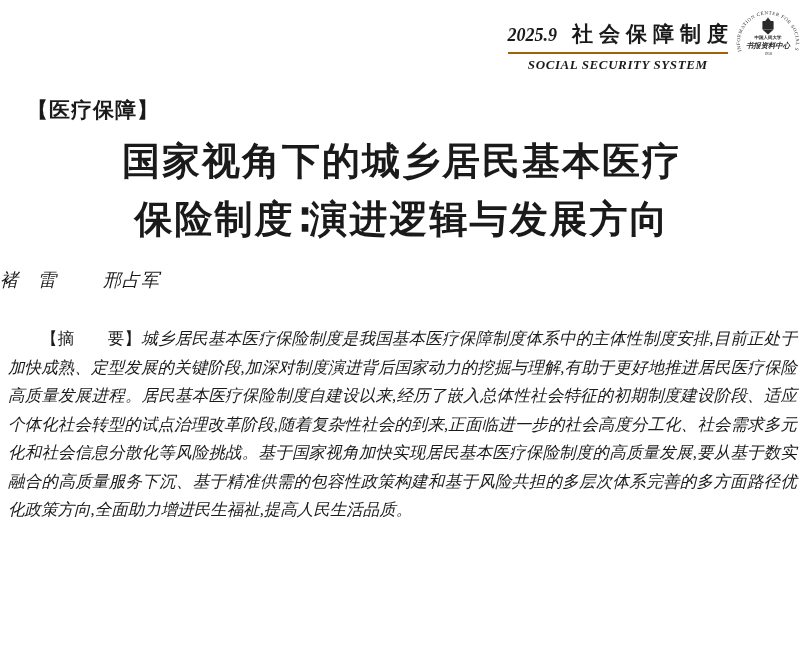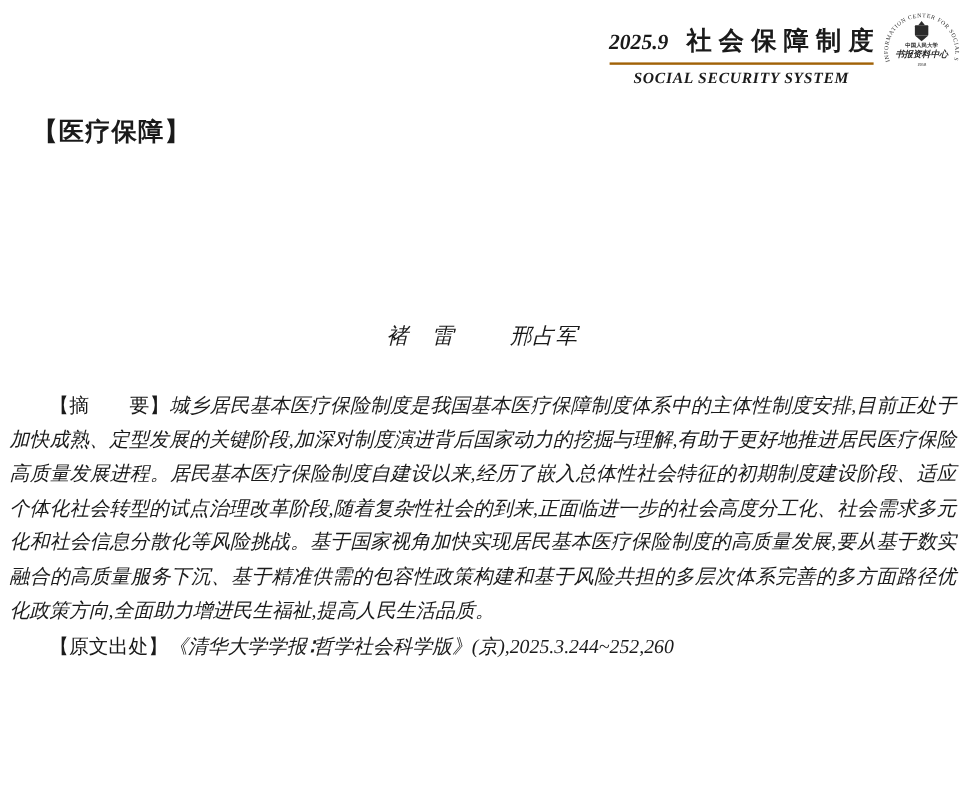--- a/index.html
+++ b/index.html
@@ -30,21 +30,21 @@
     font-weight:bold; font-size:21px; letter-spacing:1px;margin-top:12px;
   }
 
   
   .article-title {
     position:absolute; top:132px; left:0; width:804px; text-align:center;
     font-weight:bold; font-size:38px; line-height:58px; letter-spacing:2px;
   }
   .authors-row {
     position:absolute; top:268px; left:0; width:804px;
-    display:flex; justify-content:center; gap:46px;
+    display:flex; justify-content:flex-start; gap:46px;
     font-size:18px; font-style:italic; letter-spacing:1px;
   }
 
   
   .body-block {
     position:absolute; top:324px; left:8px; width:789px;
     font-size:16.5px; line-height:28.5px;
   }
   .body-block p {
     margin:0; text-align:justify; text-indent:2em; font-style:italic;
@@ -83,27 +83,30 @@
       <rect x="42" y="23" width="16" height="12" rx="1"></rect>
       <path d="M42 35 h16 l-8 7 z"></path>
     </g>
     <text x="50" y="49" text-anchor="middle" font-size="6.5" font-weight="bold" fill="#2b2b2b">中国人民大学</text>
     <text x="50" y="61" text-anchor="middle" font-size="10.5" font-weight="bold" font-style="italic" fill="#2b2b2b">书报资料中心</text>
     <text x="50" y="71" text-anchor="middle" font-size="5.5" fill="#2b2b2b">1958</text>
   </svg>
 
   <div class="section-label">【医疗保障】</div>
 
+  <div class="article-title">
+    <div>国家视角下的城乡居民基本医疗</div>
+    <div>保险制度∶演进逻辑与发展方向</div>
+  </div>
 
   <div class="authors-row">
     <span>褚　雷</span>
     <span>邢占军</span>
   </div>
 
   <div class="body-block">
     <p class="abstract"><span class="label">【摘　　要】</span><span>城乡居民基本医疗保险制度是我国基本医疗保障制度体系中的主体性制度安排,目前正处于加快成熟、定型发展的关键阶段,加深对制度演进背后国家动力的挖掘与理解,有助于更好地推进居民医疗保险高质量发展进程。居民基本医疗保险制度自建设以来,经历了嵌入总体性社会特征的初期制度建设阶段、适应个体化社会转型的试点治理改革阶段,随着复杂性社会的到来,正面临进一步的社会高度分工化、社会需求多元化和社会信息分散化等风险挑战。基于国家视角加快实现居民基本医疗保险制度的高质量发展,要从基于数实融合的高质量服务下沉、基于精准供需的包容性政策构建和基于风险共担的多层次体系完善的多方面路径优化政策方向,全面助力增进民生福祉,提高人民生活品质。</span></p>
 
 
 
-    <p class="source"><span class="label">【原文出处】</span><span>《清华大学学报∶哲学社会科学版》(京),2025.3.244~252,260</span></p>
   </div>
 
 </div>
 
 </body></html>

